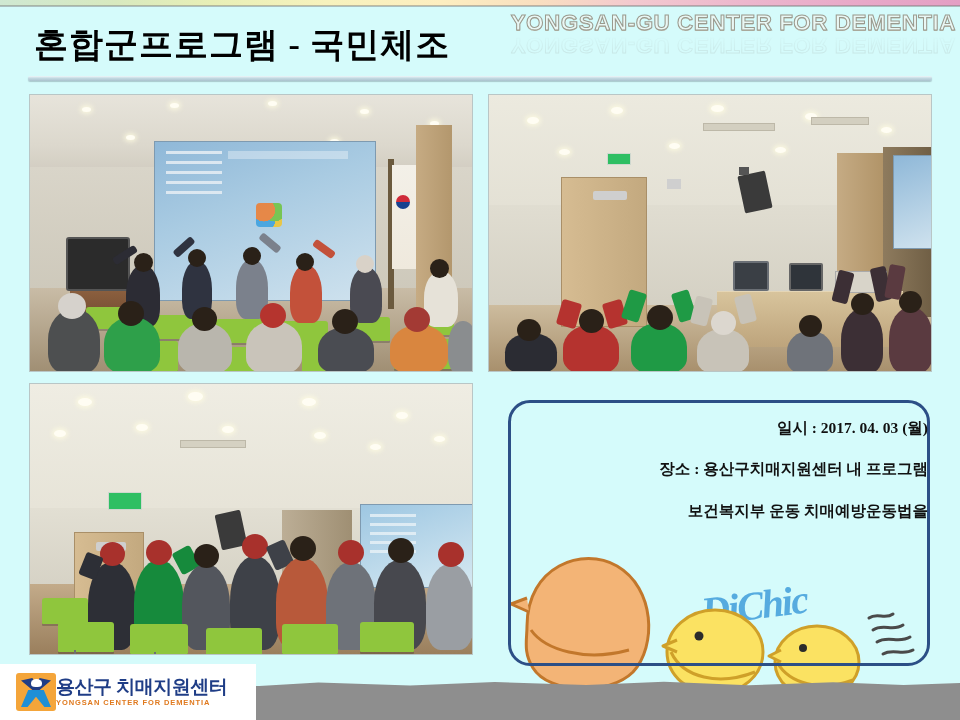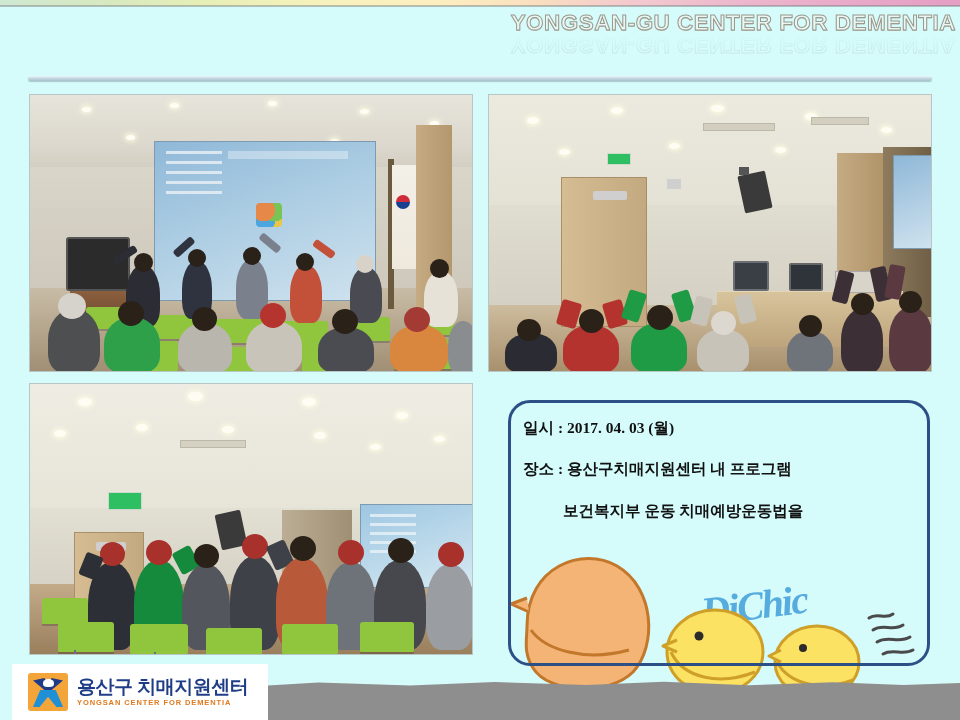--- a/index.html
+++ b/index.html
@@ -147,21 +147,21 @@
     position:absolute; left:508px; top:400px; width:422px; height:266px;
     border:3px solid #2c4f86; border-radius:22px;
     background:transparent;
   }
   .info-lines {
     position:absolute; left:523px; top:418px; width:405px;
     font-family:"Liberation Serif", serif;
     font-size:15.5px; font-weight:bold; color:#111;
     line-height:1.25;
   }
-  .info-line { margin-bottom:22px; white-space:pre; }
+  .info-line { margin-bottom:22px; white-space:pre;text-align:right; }
   .info-line.cont { margin-bottom:0; }
   .info-line .ind { display:inline-block; width:40px; }
 
   
   .chicks { position:absolute; left:505px; top:500px; width:455px; height:220px; }
   .dichic {
     position:absolute; left:196px; top:82px;
     font-family:"Liberation Serif", serif;
     font-size:40px; font-weight:bold; color:#49a3dd;
     font-style:italic; letter-spacing:-2px;
@@ -174,22 +174,22 @@
   }
   .ground::before {
     content:""; position:absolute; left:0; top:-7px; width:100%; height:9px;
     background:#8e8e8e;
     clip-path:polygon(0% 80%, 9% 40%, 22% 72%, 34% 34%, 47% 66%, 58% 30%,
                       70% 70%, 82% 36%, 92% 68%, 100% 44%, 100% 100%, 0% 100%);
   }
 
   
   .logo-box {
-    position:absolute; left:12px; bottom:0; width:256px; height:56px;
-    background:#fff; display:flex; align-items:center; gap:9px;
+    position:absolute; left:0; bottom:0; width:256px; height:56px;
+    background:#fff; display:flex; align-items:center; gap:0;
     padding-left:16px;
   }
   .logo-mark {
     width:40px; height:38px; background:#f4a53a; border-radius:3px;
     position:relative; flex:none;
   }
   .logo-mark .sw {
     position:absolute; left:5px; top:5px; width:30px; height:12px;
     background:#1f3d86;
     clip-path:polygon(0% 20%, 38% 0%, 50% 55%, 62% 0%, 100% 20%, 62% 100%, 38% 100%);
@@ -216,20 +216,21 @@
 </style>
 </head>
 <body>
 
 <div id="slide">
 
   <div class="top-strip"></div>
   <div class="top-strip-shadow"></div>
 
   <div class="header">
+    <div class="slide-title">혼합군프로그램 - 국민체조</div>
     <div class="brand-en">YONGSAN-GU CENTER FOR DEMENTIA</div>
     <div class="brand-en-reflect">YONGSAN-GU CENTER FOR DEMENTIA</div>
   </div>
   <div class="title-rule"></div>
 
   <div class="photo" style="left:29px; top:94px; width:444px; height:278px;">
     <div class="ph-inner">
       <div class="ceiling" style="height:30%"></div>
       <div class="wall" style="top:26%; height:48%"></div>
       <div class="floor" style="height:30%; background:linear-gradient(180deg,#c9bca6,#a08f74)"></div>

